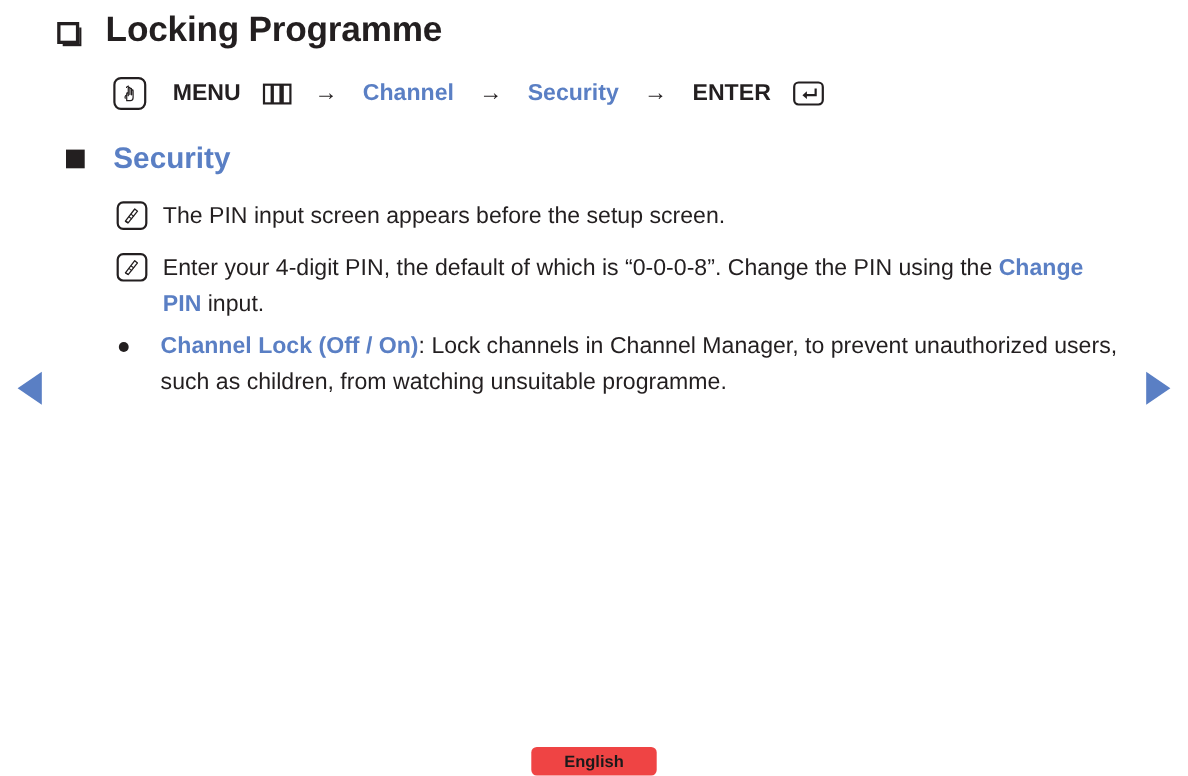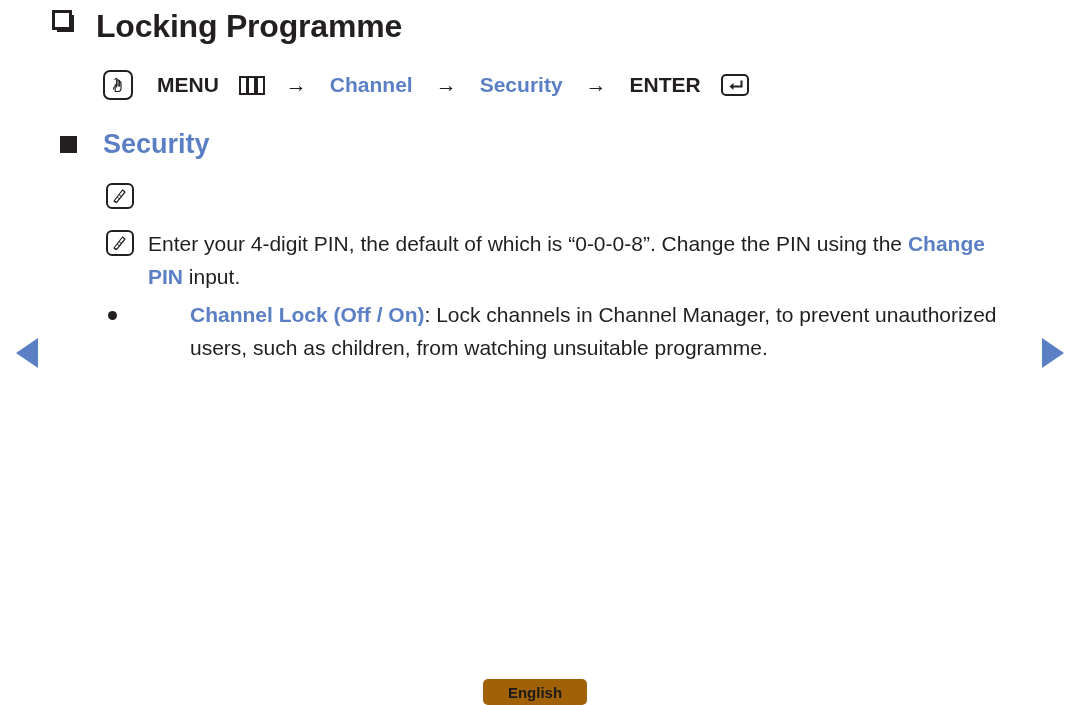--- a/index.html
+++ b/index.html
@@ -16,21 +16,21 @@
     color: #231f20;
     overflow: hidden;
   }
 
   
   .page-title-row {
     position: absolute;
     left: 52px;
     top: 10px;
     display: flex;
-    align-items: flex-start;
+    align-items: flex-end;
   }
   .sq-bullet {
     position: relative;
     width: 22px;
     height: 22px;
     margin-right: 22px;
     flex: none;
   }
   .sq-bullet .shadow {
     position: absolute;
@@ -192,21 +192,20 @@
     border-radius: 50%;
     background: #231f20;
     margin-right: 29px;
     margin-top: 13px;
     flex: none;
   }
   .dot-text {
     font-size: 21px;
     line-height: 33px;
     color: #231f20;
-    margin-left: 44px;
   }
   .blue-bold {
     color: #5a7fc4;
     font-weight: bold;
   }
 
   
   .nav-arrow {
     position: absolute;
     top: 338px;
@@ -222,23 +221,23 @@
   .nav-arrow.right {
     right: 16px;
     border-left: 22px solid #5a7fc4;
   }
 
   
   .lang-btn {
     position: absolute;
     left: 483px;
     top: 679px;
-    width: 104px;
+    width: 114px;
     height: 26px;
-    background: #a16207;
+    background: #ef4444;
     border-radius: 5px;
     display: flex;
     align-items: center;
     justify-content: center;
     font-size: 15px;
     font-weight: bold;
     color: #1a1a1a;
   }
 </style>
 </head>
@@ -297,20 +296,21 @@
 
 <div class="note-row n1">
   <span class="icon-note">
     <svg width="18" height="16" viewBox="0 0 18 16">
       <path d="M3.0 13.0 L11.5 2.0 L14.0 4.0 L5.5 14.6 Z" fill="none" stroke="#231f20" stroke-width="1.2" stroke-linejoin="round"></path>
       <path d="M3.0 13.0 L5.5 14.6" stroke="#231f20" stroke-width="1.2"></path>
       <path d="M6.2 9.0 L9.0 11.2" stroke="#231f20" stroke-width="1"></path>
       <path d="M8.0 6.6 L10.8 8.8" stroke="#231f20" stroke-width="1"></path>
     </svg>
   </span>
+  <span class="note-text">The PIN input screen appears before the setup screen.</span>
 </div>
 
 <div class="note-row n2">
   <span class="icon-note">
     <svg width="18" height="16" viewBox="0 0 18 16">
       <path d="M3.0 13.0 L11.5 2.0 L14.0 4.0 L5.5 14.6 Z" fill="none" stroke="#231f20" stroke-width="1.2" stroke-linejoin="round"></path>
       <path d="M3.0 13.0 L5.5 14.6" stroke="#231f20" stroke-width="1.2"></path>
       <path d="M6.2 9.0 L9.0 11.2" stroke="#231f20" stroke-width="1"></path>
       <path d="M8.0 6.6 L10.8 8.8" stroke="#231f20" stroke-width="1"></path>
     </svg>

